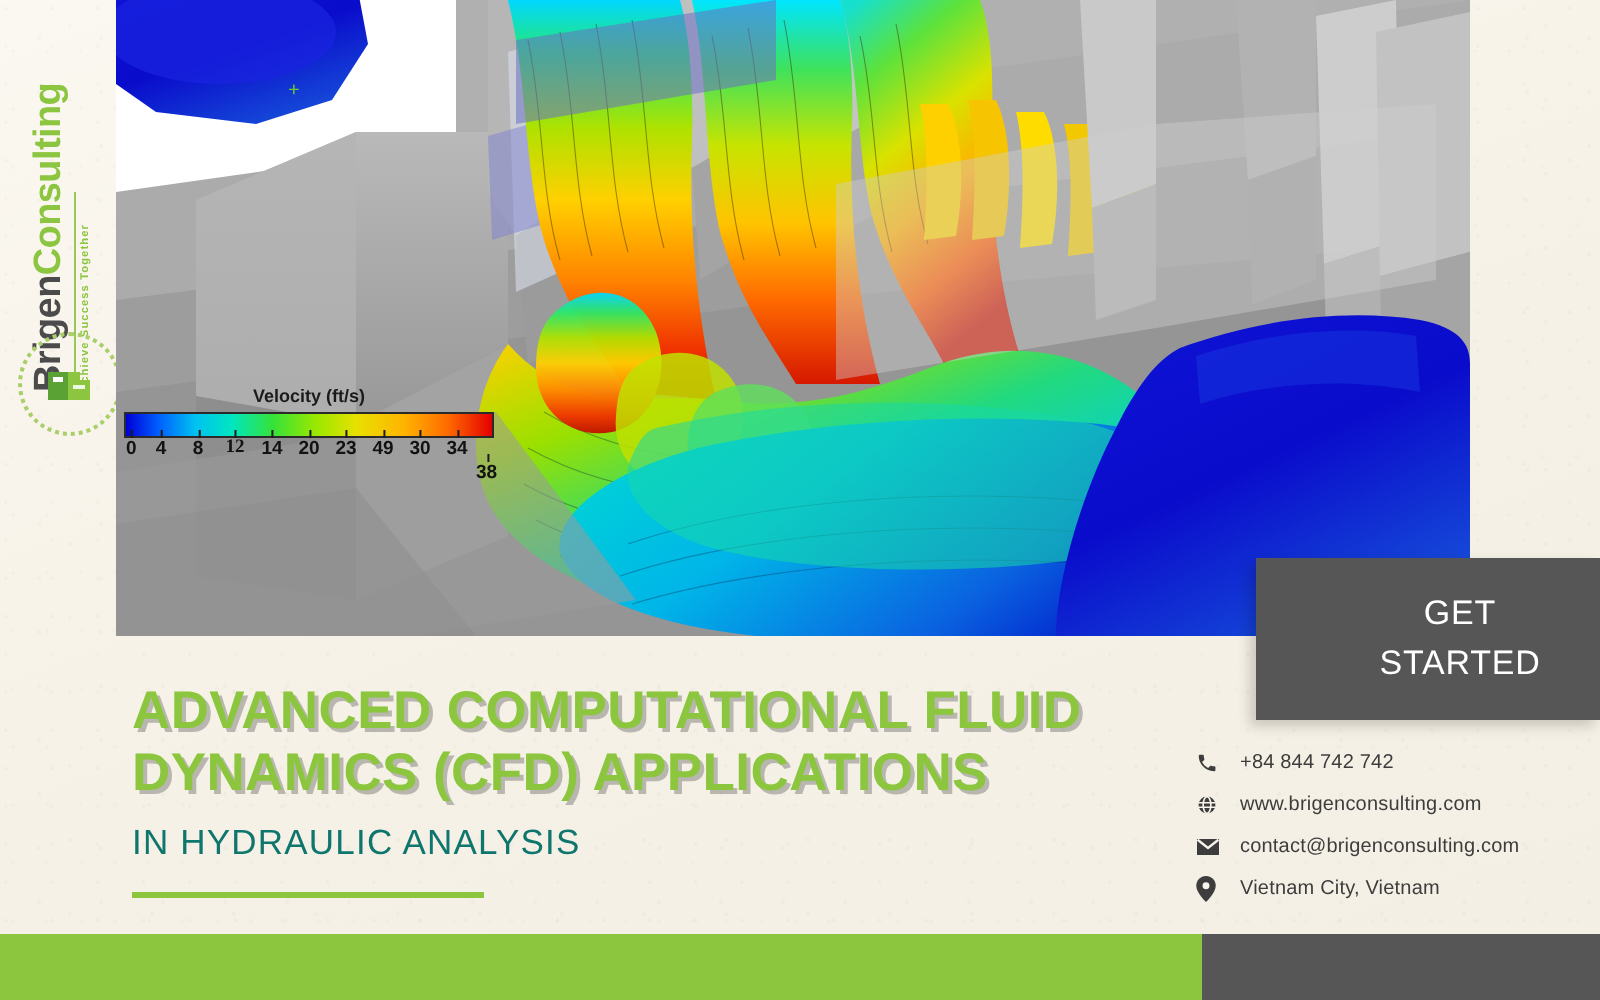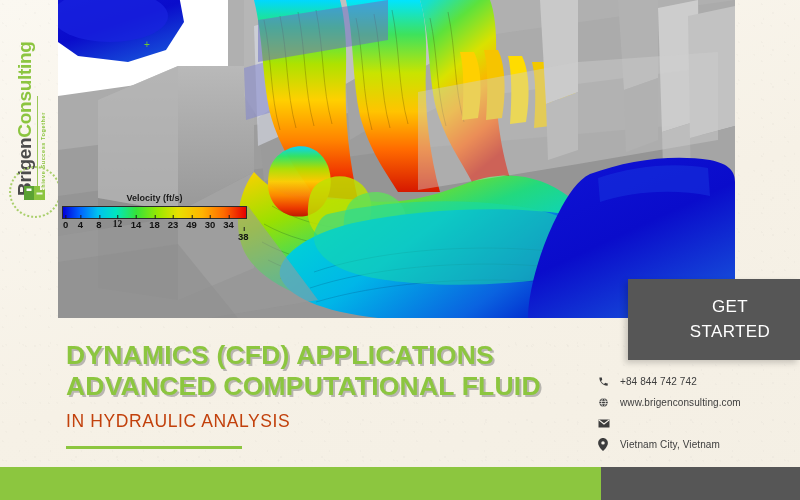--- a/index.html
+++ b/index.html
@@ -66,21 +66,21 @@
     content:""; position:absolute; left:50%; top:-4px; width:1px; height:4px; background:#1a1a1a;
   }
 
   
   .title-block{ position:absolute; left:66px; top:340px; width:540px; }
   .title-line{
     font-size:26.5px; font-weight:bold; color:#8cc63f; letter-spacing:.2px;
     line-height:1.18; text-shadow:2px 2px 0 rgba(110,110,110,.45);
   }
   .subtitle{
-    font-size:17.5px; color:#c2410c; letter-spacing:.6px; margin-top:8px; font-weight:normal;
+    font-size:17.5px; color:#0f766e; letter-spacing:.6px; margin-top:8px; font-weight:normal;
   }
   .title-underline{ width:176px; height:3px; background:#8cc63f; margin-top:14px; }
 
   
   .cta{
     position:absolute; left:628px; top:279px; width:172px; height:81px;
     background:#565656; color:#ffffff;
     display:flex; align-items:center; justify-content:center; text-align:center;
     font-size:17px; line-height:1.42; letter-spacing:.4px;
     box-shadow:-3px 3px 6px rgba(0,0,0,.18);
@@ -277,32 +277,32 @@
 
 <div class="legend">
   <div class="legend-title">Velocity (ft/s)</div>
   <div class="legend-bar"></div>
   <div class="legend-ticks">
       <span class="tk" style="left: 2%;">0</span>
       <span class="tk" style="left: 10%;">4</span>
       <span class="tk" style="left: 20%;">8</span>
       <span class="tk" style="left: 30%; font-family: Liberation Serif, serif;">12</span>
       <span class="tk" style="left: 40%;">14</span>
-      <span class="tk" style="left: 50%;">18</span>
+      <span class="tk" style="left: 50%;">20</span>
       <span class="tk" style="left: 60%; text-align: center;">23</span>
       <span class="tk" style="left: 70%;">49</span>
       <span class="tk" style="left: 80%;">30</span>
       <span class="tk" style="left: 90%;">34</span>
       <span class="tk" style="left: 98%; margin-top: 12px;">38</span>
     </div>
 </div>
 
 <div class="title-block">
+  <div class="title-line">ADVANCED COMPUTATIONAL FLUID</div>
   <div class="title-line">DYNAMICS (CFD) APPLICATIONS</div>
-  <div class="title-line">ADVANCED COMPUTATIONAL FLUID</div>
   <div class="subtitle">IN HYDRAULIC ANALYSIS</div>
   <div class="title-underline"></div>
 </div>
 
 <div class="cta">
   <span style="white-space:pre-line;">GET
 STARTED</span>
 </div>
 
 <div class="contact">
@@ -327,20 +327,21 @@
     <span class="contact-text">www.brigenconsulting.com</span>
   </div>
 
   <div class="contact-row">
     <span class="contact-icon">
       <svg width="12" height="9" viewBox="0 0 24 18" fill="currentColor" aria-hidden="true">
         <path d="M1 1h22v16H1z"></path>
         <path d="M1.6 1.8L12 10 22.4 1.8" fill="none" stroke="#f8f4ec" stroke-width="2.4"></path>
       </svg>
     </span>
+    <span class="contact-text">contact@brigenconsulting.com</span>
   </div>
 
   <div class="contact-row">
     <span class="contact-icon">
       <svg width="10" height="13" viewBox="0 0 18 24" fill="currentColor" aria-hidden="true">
         <path d="M9 0C4 0 0 4 0 9c0 6.6 9 15 9 15s9-8.4 9-15c0-5-4-9-9-9z"></path>
         <circle cx="9" cy="9" r="3.2" fill="#f8f4ec"></circle>
       </svg>
     </span>
     <span class="contact-text">Vietnam City, Vietnam</span>

